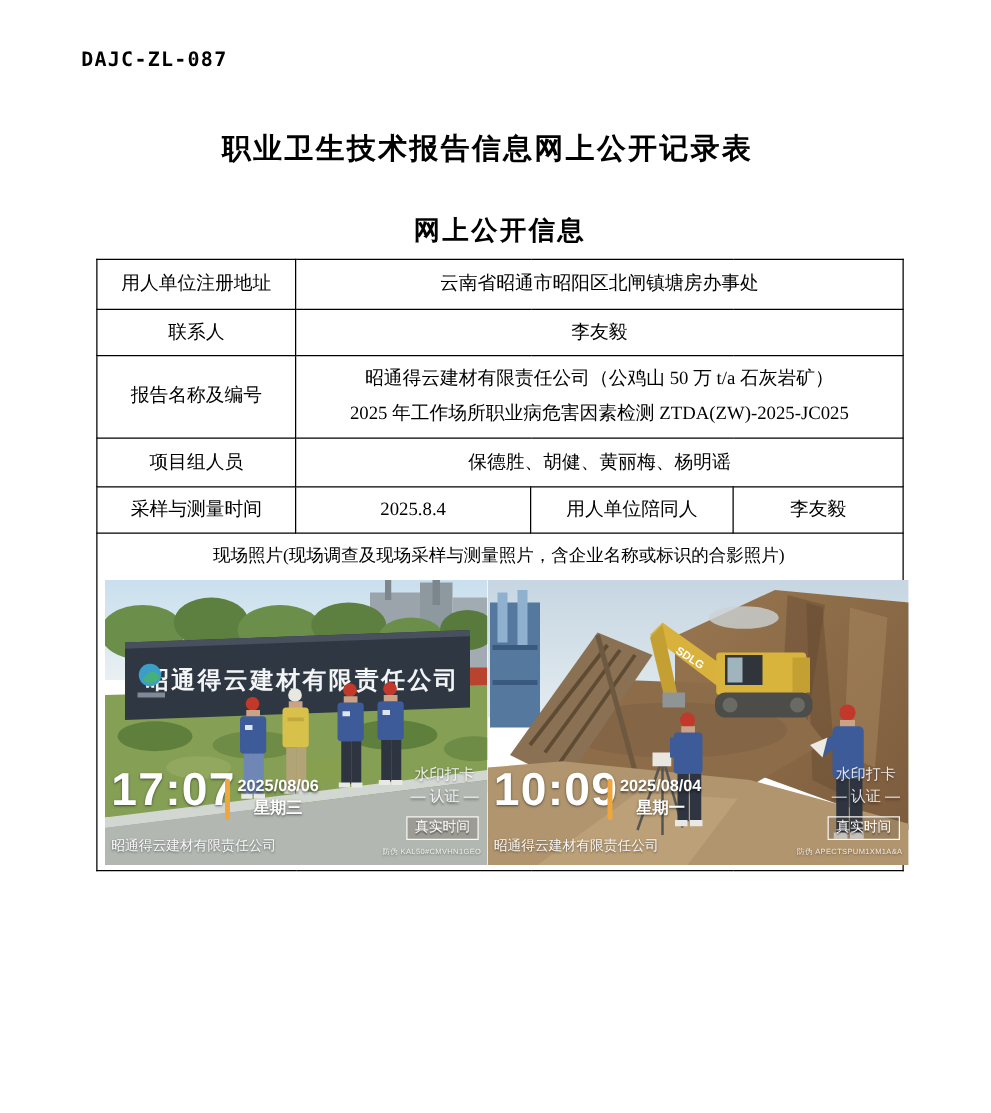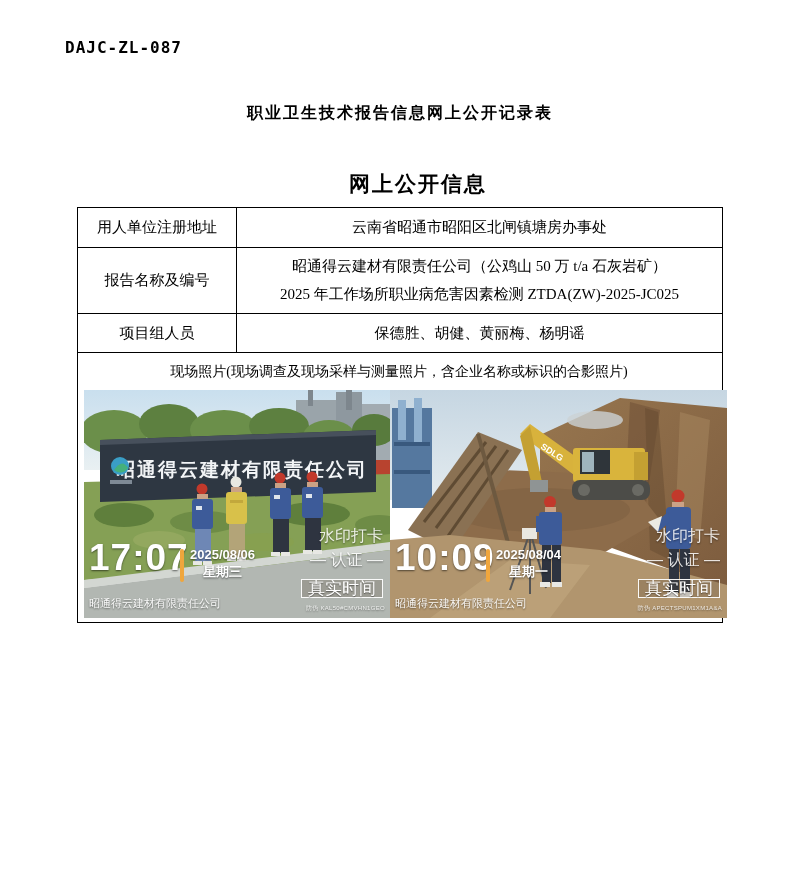--- a/index.html
+++ b/index.html
@@ -12,25 +12,25 @@
     overflow:hidden;
   }
   .page { width:759px; height:890px; position:relative;padding-left:40px; }
 
   .doc-code {
     position:absolute; left:65px; top:38px;
     font-family:"DejaVu Sans Mono","Liberation Mono",monospace;
     font-weight:bold; font-size:16px; letter-spacing:1px;
   }
   .main-title {
-    position:absolute; left:78px; width:644px; top:103px;
-    text-align:center; font-size:16px; font-weight:bold; letter-spacing:2px;
+    position:absolute; left:68px; width:644px; top:103px;
+    text-align:center; font-size:23px; font-weight:bold; letter-spacing:2px;
   }
   .sub-title {
-    position:absolute; left:96px; width:644px; top:170px;
+    position:absolute; left:78px; width:644px; top:170px;
     text-align:center; font-size:21px; font-weight:bold; letter-spacing:2px;
   }
 
   table.record {
     position:absolute; left:77px; top:207px;
     width:645px; border-collapse:collapse; table-layout:fixed;
   }
   table.record td {
     border:1px solid #000;
     font-size:15px; text-align:center; vertical-align:middle;
@@ -47,22 +47,22 @@
   .photo.left  { width:306px; height:228px; }
   .photo.right { width:337px; height:228px; }
   .photo svg { display:block; position:absolute; left:0; top:0; }
 
   .ov { position:absolute; color:#fff; text-shadow:0 1px 2px rgba(0,0,0,.55);
         font-family:"Liberation Sans","DejaVu Sans",sans-serif; }
   .time-big { left:5px; bottom:32px; font-size:37px; font-weight:bold; letter-spacing:1px; }
   .time-bar { position:absolute; left:96px; bottom:36px; width:4px; height:33px; background:#f0a63c; border-radius:2px; }
   .date-blk { left:106px; bottom:37px; font-size:13px; font-weight:bold; line-height:1.3; }
   .company-sm { left:5px; bottom:6px; font-size:11px; opacity:.92; }
-  .wm-blk { right:7px; bottom:46px; font-size:16px; text-align:right; opacity:.85; line-height:1.5; }
-  .wm-badge { position:absolute; right:7px; bottom:20px; font-size:17px; color:#fff;
+  .wm-blk { right:7px; bottom:46px; font-size:12px; opacity:.85; line-height:1.5; }
+  .wm-badge { position:absolute; right:7px; bottom:20px; font-size:11px; color:#fff;
               border:1px solid rgba(255,255,255,.95); padding:0 6px; line-height:17px;
               background:rgba(90,75,60,.25); text-shadow:0 1px 1px rgba(0,0,0,.4);
               font-family:"Liberation Sans",sans-serif;text-align:center; }
   .wm-code { right:5px; bottom:5px; font-size:6px; opacity:.8; letter-spacing:.3px; }
 </style>
 </head>
 <body>
 
 <div class="page">
 
@@ -75,30 +75,40 @@
         <col style="width:159px">
         <col style="width:188px">
         <col style="width:162px">
         <col style="width:136px">
       </colgroup>
     <tbody>
     <tr style="height:40px">
       <td class="lbl">用人单位注册地址</td>
       <td class="val" colspan="3">云南省昭通市昭阳区北闸镇塘房办事处</td>
     </tr>
+    <tr style="height:37px">
+      <td class="lbl">联系人</td>
+      <td class="val" colspan="3">李友毅</td>
+    </tr>
     <tr style="height:66px">
       <td class="lbl">报告名称及编号</td>
       <td class="val two-line" colspan="3">
         <div>昭通得云建材有限责任公司（公鸡山 50 万 t/a 石灰岩矿）</div>
         <div>2025 年工作场所职业病危害因素检测 ZTDA(ZW)-2025-JC025</div>
       </td>
     </tr>
     <tr style="height:39px">
       <td class="lbl">项目组人员</td>
       <td class="val" colspan="3">保德胜、胡健、黄丽梅、杨明谣</td>
+    </tr>
+    <tr style="height:37px">
+      <td class="lbl">采样与测量时间</td>
+      <td class="val">2025.8.4</td>
+      <td class="lbl">用人单位陪同人</td>
+      <td class="val">李友毅</td>
     </tr>
     <tr>
       <td class="photo-cell" colspan="4">
         <div class="photo-caption">现场照片(现场调查及现场采样与测量照片，含企业名称或标识的合影照片)</div>
 
         <div class="photos">
 
           <div class="photo left">
             <svg width="306" height="228" viewBox="0 0 306 228" preserveAspectRatio="none">
               <defs>

